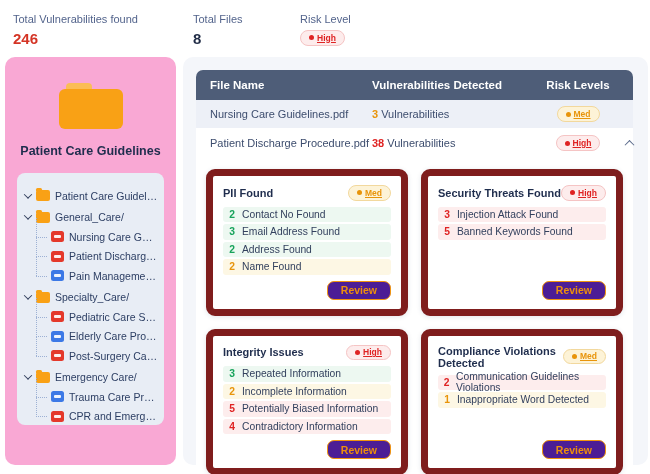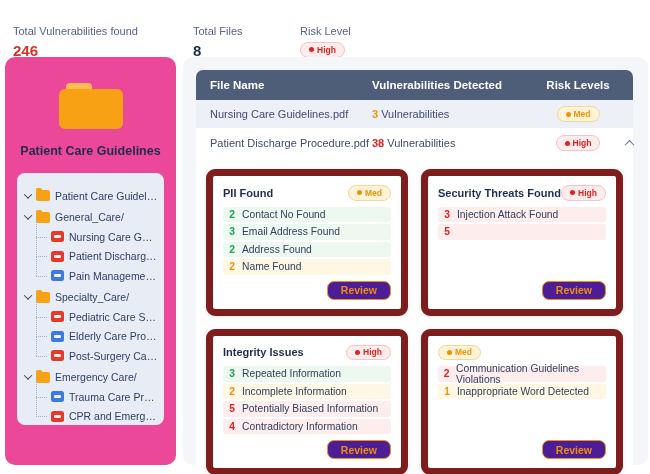--- a/index.html
+++ b/index.html
@@ -1,37 +1,37 @@
 <!DOCTYPE html>
 <html><head>
 <meta charset="utf-8">
 <style>
   * { margin:0; padding:0; box-sizing:border-box; }
   html,body { width:650px; height:474px; background:#ffffff; overflow:hidden;
     font-family:"Liberation Sans", sans-serif; color:#2e3e63; }
 
   
-  .topbar { position:absolute; top:16px; left:0; width:650px; height:53px; background:#ffffff;
+  .topbar { position:absolute; top:4px; left:0; width:650px; height:53px; background:#ffffff;
     display:flex; align-items:flex-start; padding:9px 0 0 13px; }
   .stat { display:flex; flex-direction:column; gap:5px; }
   .stat-1 { width:180px; } .stat-2 { width:107px; }
   .stat-label { font-size:11px; color:#53648c; font-weight:500; }
   .stat-value { font-size:15px; font-weight:bold; color:#1f2b45; }
   .stat-value.red { color:#d43425; }
 
   
   .badge { display:inline-flex; align-items:center; gap:3px; font-size:8.5px; font-weight:bold;
-    padding:2.5px 8px; border-radius:10px; border:1px solid; line-height:1; width:max-content; }
+    padding:2.5px 8px; border-radius:10px; border:1px solid; line-height:1; width:max-content;text-decoration:underline; }
   .badge::before { content:""; width:5px; height:5px; border-radius:50%; background:currentColor; }
   .badge-high { color:#df2323; background:#fdecec; border-color:#f5c4c4; }
   .badge-med  { color:#e8940a; background:#fdf3d7; border-color:#f2d89d; }
 
   
   .sidebar-card { position:absolute; left:5px; top:57px; width:171px; height:408px;
-    background:#ec4899; border-radius:10px; }
+    background:#f9a8d4; border-radius:10px; }
   .main-card { position:absolute; left:183px; top:57px; width:465px; height:408px;
     background:#f4f6fa; border-radius:10px; padding:13px 15px 0 13px; }
 
   
   .folder-graphic { position:relative; width:64px; height:46px; margin:26px auto 0; }
   .folder-tab { position:absolute; left:7px; top:0; width:26px; height:14px; background:#fbbd55; border-radius:4px; }
   .folder-body { position:absolute; left:0; top:6px; width:64px; height:40px; background:#f9a115; border-radius:6px; }
   .sidebar-title { text-align:center; font-size:12.5px; font-weight:bold; color:#1f2d4d; margin-top:15px; }
   .tree-panel { margin:15px 12px 0; height:252px; background:#e8edf5; border-radius:8px;
     padding:11px 6px 6px 8px; font-size:10.5px; overflow:hidden; }
@@ -225,20 +225,21 @@
             <span class="dcard-title">Security Threats Found</span>
             <span class="badge badge-high">High</span>
           </div>
           <div class="dcard-items">
             <div class="ditem bg-high">
               <span class="count c-high">3</span>
               <span>Injection Attack Found</span>
             </div>
             <div class="ditem bg-high">
               <span class="count c-high">5</span>
+              <span>Banned Keywords Found</span>
             </div>
           </div>
           <div class="dcard-spacer"></div>
           <button class="review-btn">Review</button>
         </div>
         <div class="dcard">
           <div class="dcard-head">
             <span class="dcard-title">Integrity Issues</span>
             <span class="badge badge-high">High</span>
           </div>
@@ -258,20 +259,21 @@
             <div class="ditem bg-high">
               <span class="count c-high">4</span>
               <span>Contradictory Information</span>
             </div>
           </div>
           <div class="dcard-spacer"></div>
           <button class="review-btn">Review</button>
         </div>
         <div class="dcard">
           <div class="dcard-head">
+            <span class="dcard-title">Compliance Violations Detected</span>
             <span class="badge badge-med">Med</span>
           </div>
           <div class="dcard-items">
             <div class="ditem bg-high">
               <span class="count c-high">2</span>
               <span>Communication Guidelines Violations</span>
             </div>
             <div class="ditem bg-med">
               <span class="count c-med">1</span>
               <span>Inappropriate Word Detected</span>

